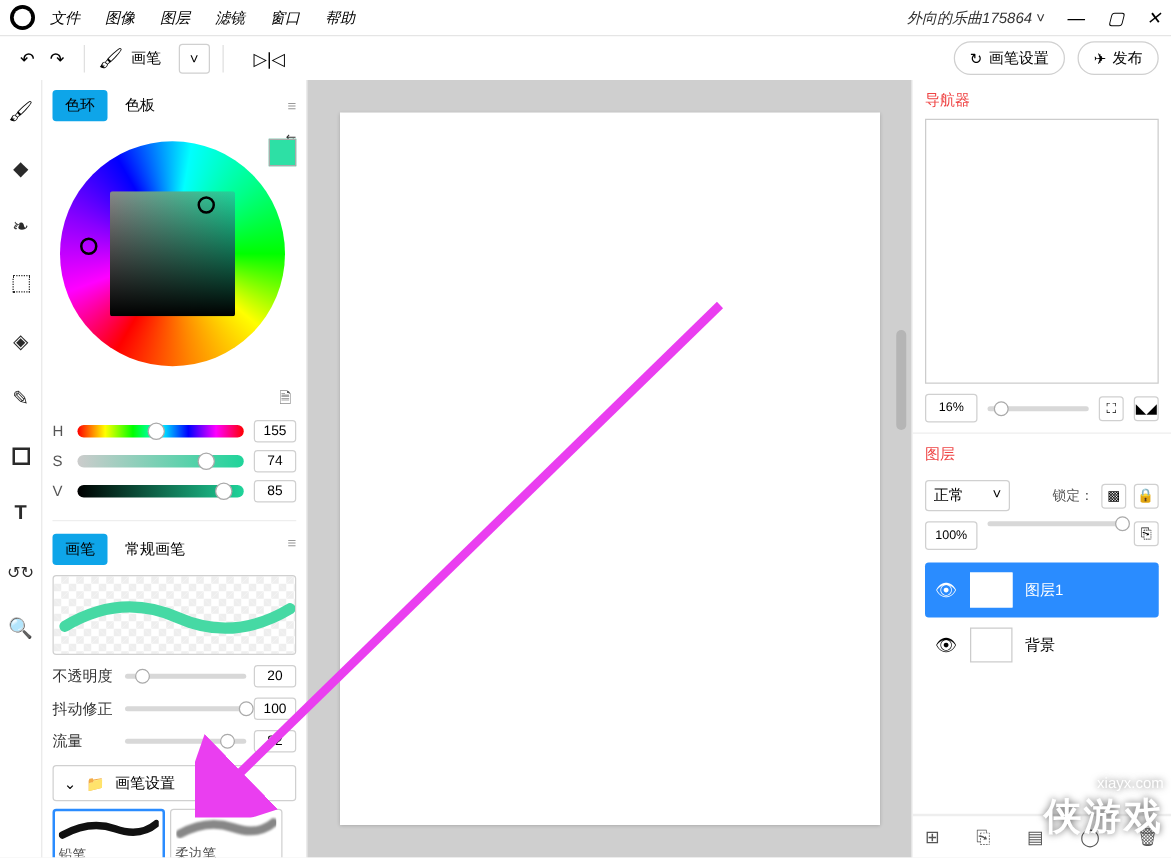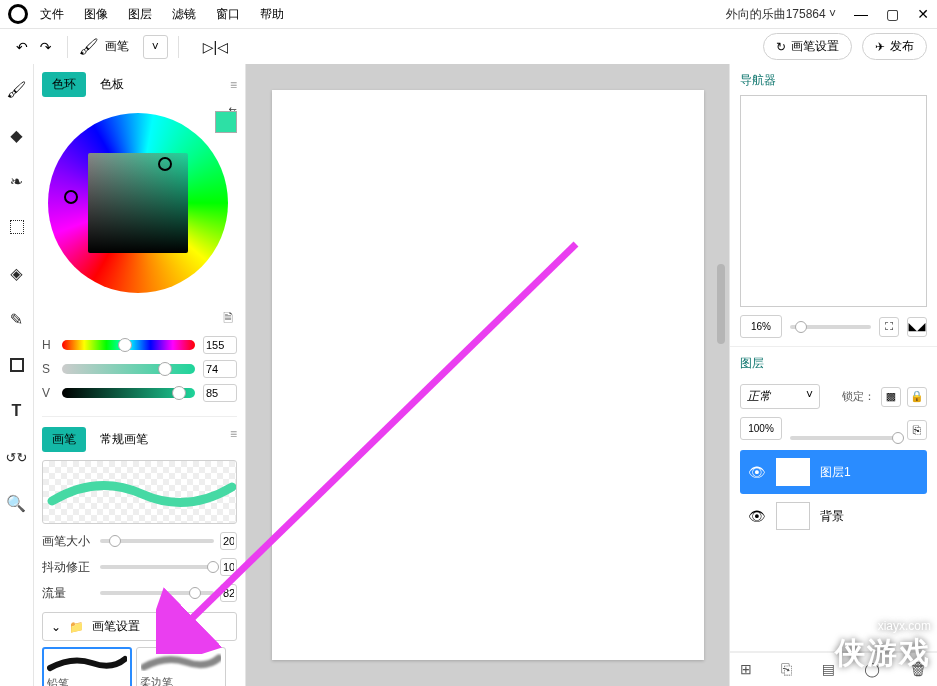--- a/index.html
+++ b/index.html
@@ -1,19 +1,19 @@
 <!DOCTYPE html>
 <html><head>
 <meta charset="utf-8">
 <style>
 * { box-sizing: border-box; margin: 0; padding: 0; font-family: "Microsoft YaHei", sans-serif; }
 body { width: 937px; height: 686px; background: #fff; overflow: hidden; position: relative; font-size: 12px; }
 
 
-.menubar { height: 28px; display: flex; align-items: center; padding: 0 8px; background: #fff; }
+.menubar { height: 28px; display: flex; align-items: center; padding: 0 8px; background: #fff; font-style: italic; }
 .logo { width: 20px; height: 20px; border-radius: 50%; background: #000; margin-right: 12px; position: relative; }
 .logo::after { content: ""; position: absolute; width: 14px; height: 14px; background: #fff; border-radius: 50%; top: 3px; left: 3px; }
 .menubar .mi { margin-right: 20px; cursor: pointer; }
 .menubar-right { margin-left: auto; display: flex; gap: 18px; }
 .username { color: #333; }
 .wc { cursor: pointer; font-size: 14px; }
 
 
 .toolbar { height: 36px; display: flex; align-items: center; padding: 0 10px; border-top: 1px solid #e5e5e5; background: #fff; }
 .tbtn { padding: 3px 6px; cursor: pointer; font-size: 14px; }
@@ -34,76 +34,76 @@
 .toolstrip { width: 34px; background: #fff; border-right: 1px solid #e5e5e5; display: flex; flex-direction: column; align-items: center; padding-top: 14px; gap: 24px; }
 .tsi { width: 22px; height: 22px; display: flex; align-items: center; justify-content: center; cursor: pointer; font-size: 16px; color: #2a2a2a; position: relative; }
 .tsi.active { color: #000; }
 .dotted-rect { width: 14px; height: 14px; border: 1.5px dotted #2a2a2a; }
 .solid-rect { width: 14px; height: 14px; border: 2px solid #2a2a2a; }
 
 
 .leftpanel { width: 212px; background: #fff; border-right: 1px solid #e5e5e5; padding: 8px; overflow: hidden; }
 .tabs { display: flex; gap: 4px; align-items: center; }
 .tab { padding: 4px 10px; border-radius: 3px; cursor: pointer; }
-.tab.sel { background: #14b8a6; }
+.tab.sel { background: #0ea5e9; }
 .hamb { margin-left: auto; color: #999; cursor: pointer; }
 .wheel-wrap { position: relative; height: 210px; margin-top: 8px; }
 .wheel { width: 180px; height: 180px; border-radius: 50%; background: conic-gradient(from 90deg, #00ff00,#ffff00,#ff8800,#ff0000,#ff00ff,#8800ff,#0000ff,#00ffff,#00ff88,#00ff00); position: absolute; left: 6px; top: 8px; }
 .wheel-inner { position: absolute; width: 100px; height: 100px; left: 46px; top: 48px; background: linear-gradient(to bottom, rgba(0,0,0,0), #000), linear-gradient(to right, #888, #1fd49a); border-radius: 2px; }
 .ring-marker { position: absolute; width: 14px; height: 14px; border: 2px solid #000; border-radius: 50%; }
 .swatch-fg { position: absolute; right: 0; top: 6px; width: 22px; height: 22px; background: #2de0a5; border: 1px solid #aaa; }
 .swatch-bg { position: absolute; right: -6px; top: 18px; width: 22px; height: 22px; background: #0033cc; border: 1px solid #aaa; z-index: -1; }
 .swap-arrow { position: absolute; right: 0px; top: 0px; font-size: 10px; color: #333; cursor: pointer; }
 .doc-icon { text-align: right; color: #555; cursor: pointer; margin-top: -6px; padding-right: 4px; }
 
 .hsv-row { display: flex; align-items: center; gap: 8px; margin-top: 6px; }
 .hsv-row .lab { width: 12px; color: #555; }
 .hue-bar { flex: 1; height: 10px; border-radius: 5px; background: linear-gradient(to right, #ff0000,#ffff00,#00ff00,#00ffff,#0000ff,#ff00ff,#ff0000); position: relative; }
 .sat-bar { flex: 1; height: 10px; border-radius: 5px; background: linear-gradient(to right, #ccc, #1fd49a); position: relative; }
 .val-bar { flex: 1; height: 10px; border-radius: 5px; background: linear-gradient(to right, #000, #1fd49a); position: relative; }
 .slider-h { position: absolute; width: 14px; height: 14px; background: #fff; border: 1px solid #aaa; border-radius: 50%; top: -2px; }
-.num-in { width: 34px; border: 1px solid #d0d0d0; border-radius: 3px; padding: 2px; font-size: 11px; }
+.num-in { width: 34px; border: 1px solid #d0d0d0; border-radius: 3px; text-align: center; padding: 2px; font-size: 11px; }
 
 
 .bp-tabs { display: flex; gap: 4px; margin-top: 14px; border-top: 1px solid #eee; padding-top: 10px; }
 .stroke-prev { margin-top: 8px; height: 64px; border: 1px solid #d0d0d0; border-radius: 3px; background-image: linear-gradient(45deg,#eee 25%,transparent 25%),linear-gradient(-45deg,#eee 25%,transparent 25%),linear-gradient(45deg,transparent 75%,#eee 75%),linear-gradient(-45deg,transparent 75%,#eee 75%); background-size: 12px 12px; background-position: 0 0,0 6px,6px -6px,-6px 0; position: relative; overflow: hidden; }
 .stroke-line { position: absolute; left: 4px; top: 18px; width: 190px; height: 30px; }
 .row { display: flex; align-items: center; gap: 6px; margin-top: 8px; }
 .row .r-lab { width: 52px; color: #333; }
 .row .track { flex: 1; height: 4px; background: #d8d8d8; border-radius: 2px; position: relative; }
 .row .knob { position: absolute; width: 12px; height: 12px; background: #fff; border: 1px solid #aaa; border-radius: 50%; top: -4px; }
-.row .val { width: 17px; border: 1px solid #d0d0d0; border-radius: 3px; text-align: left; padding: 2px; font-size: 11px; }
+.row .val { width: 34px; border: 1px solid #d0d0d0; border-radius: 3px; text-align: center; padding: 2px; font-size: 11px; }
 
 .brushset-head { margin-top: 10px; border: 1px solid #d0d0d0; border-radius: 3px; padding: 5px 8px; display: flex; align-items: center; gap: 8px; cursor: pointer; }
 .brush-grid { display: flex; flex-wrap: wrap; gap: 4px; margin-top: 6px; }
 .brush-cell { width: 90px; border: 1px solid #d0d0d0; border-radius: 3px; padding: 3px; cursor: pointer; }
 .brush-cell.sel { border: 2px solid #2a8cff; }
 .brush-shape { height: 22px; display: flex; align-items: center; justify-content: center; }
 .brush-name { font-size: 11px; color: #555; margin-top: 2px; }
 
 
 .canvas-area { flex: 1; background: #cfcfcf; position: relative; display: flex; align-items: center; justify-content: center; }
 .canvas { width: 432px; height: 570px; background: #fff; box-shadow: 0 1px 3px rgba(0,0,0,.2); position: relative; }
 .arrow-ov { position: absolute; pointer-events: none; }
 .vscroll { position: absolute; right: 4px; top: 200px; width: 8px; height: 80px; background: #b5b5b5; border-radius: 4px; }
 
 
 .rightpanel { width: 208px; background: #fff; border-left: 1px solid #e5e5e5; display: flex; flex-direction: column; }
 .rp-sec { padding: 8px 10px; border-bottom: 1px solid #eee; }
-.rp-title { color: #0f766e; margin-bottom: 6px; }
+.rp-title { color: #ef4444; margin-bottom: 6px; }
 .nav-prev { border: 1px solid #ccc; height: 212px; background: #fff; }
 .nav-ctrl { display: flex; align-items: center; gap: 8px; margin-top: 8px; }
 .zoom-in { width: 42px; border: 1px solid #d0d0d0; border-radius: 3px; padding: 5px 4px; font-size: 10px; text-align: center; }
 .nav-track { flex: 1; height: 4px; background: #d8d8d8; border-radius: 2px; position: relative; }
 .sq-btn { width: 20px; height: 20px; border: 1px solid #d0d0d0; border-radius: 3px; display: flex; align-items: center; justify-content: center; cursor: pointer; font-size: 11px; }
 
 .layer-ctrl { display: flex; align-items: center; gap: 6px; margin-top: 6px; }
-.blend-sel { border: 1px solid #d0d0d0; border-radius: 3px; padding: 3px 6px; width: 80px; display: flex; justify-content: space-between; cursor: pointer; font-style: italic; }
+.blend-sel { border: 1px solid #d0d0d0; border-radius: 3px; padding: 3px 6px; width: 68px; display: flex; justify-content: space-between; cursor: pointer; }
 .lock-lab { margin-left: auto; color: #555; font-size: 11px; }
-.opac-row { display: flex; align-items: flex-end; gap: 8px; margin-top: 8px; }
+.opac-row { display: flex; align-items: flex-start; gap: 8px; margin-top: 8px; }
 .layer-list { margin-top: 10px; }
 .layer-item { display: flex; align-items: center; gap: 10px; padding: 8px; border-radius: 3px; cursor: pointer; }
 .layer-item.sel { background: #2a8cff; color: #fff; }
 .eye { width: 18px; font-size: 14px; }
 .thumb { width: 34px; height: 28px; background: #fff; border: 1px solid #ccc; }
 .layer-item.sel .thumb { border: 2px solid #fff; }
 .layer-foot { margin-top: auto; display: flex; gap: 12px; padding: 8px 10px; color: #555; border-top: 1px solid #eee; justify-content: space-between; }
 .layer-foot span { cursor: pointer; font-size: 14px; }
 
 
@@ -215,21 +215,21 @@
       <span class="tab sel">画笔</span>
       <span class="tab">常规画笔</span>
       <span class="hamb">≡</span>
     </div>
     <div class="stroke-prev">
       <svg class="stroke-line" viewBox="0 0 190 30">
           <path d="M5 22 Q50 -5 95 15 T185 8" stroke="#46d9a4" stroke-width="9" fill="none" stroke-linecap="round"></path>
         </svg>
     </div>
     <div class="row">
-        <span class="r-lab">画笔大小</span>
+        <span class="r-lab">不透明度</span>
         <div class="track">
           <div class="knob" style="left:8%"></div>
         </div>
         <input class="val" value="20" style="">
       </div>
     <div class="row">
         <span class="r-lab">抖动修正</span>
         <div class="track">
           <div class="knob" style="left:94%"></div>
         </div>

